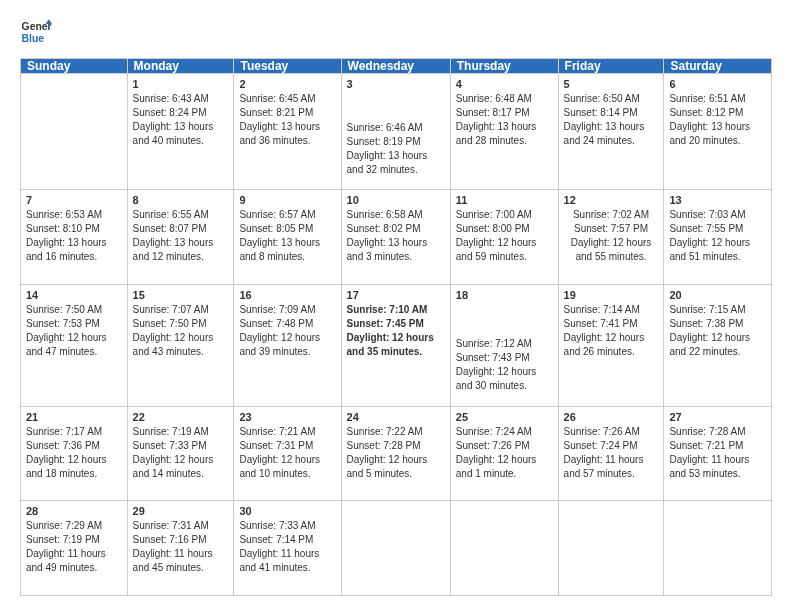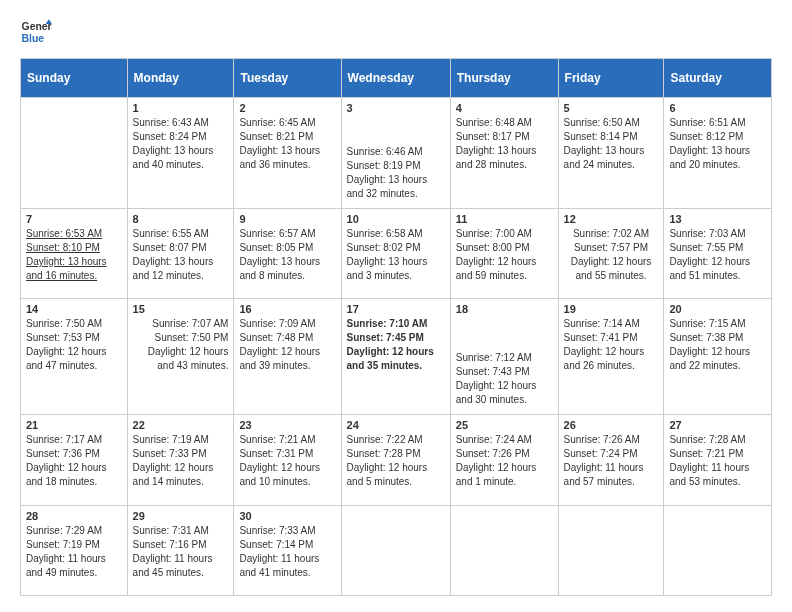--- a/index.html
+++ b/index.html
@@ -48,21 +48,21 @@
     .calendar-table {
       width: 100%;
       border-collapse: collapse;
       flex: 1;
     }
     .calendar-table th {
       background-color: #2a6ebb;
       color: #fff;
       font-size: 12px;
       font-weight: bold;
-      padding: 12px 6px;
+      padding: 0 6px;
       text-align: left;
       border: 1px solid #ccc;
     }
     .calendar-table td {
       border: 1px solid #ccc;
       vertical-align: top;
       padding: 4px 5px;
       font-size: 9.5px;
       color: #333;
       width: 113px;
@@ -156,21 +156,21 @@
             <span class="day-number">6</span>
             <div class="day-info" style="white-space: pre-line;">Sunrise: 6:51 AM
 Sunset: 8:12 PM
 Daylight: 13 hours
 and 20 minutes.</div>
           </td>
         </tr>
         <tr>
           <td>
             <span class="day-number">7</span>
-            <div class="day-info" style="white-space: pre-line; text-decoration: underline;">Sunrise: 6:53 AM
+            <div class="day-info" style="white-space: pre-line;">Sunrise: 6:53 AM
 Sunset: 8:10 PM
 Daylight: 13 hours
 and 16 minutes.</div>
           </td>
           <td>
             <span class="day-number">8</span>
             <div class="day-info" style="white-space: pre-line;">Sunrise: 6:55 AM
 Sunset: 8:07 PM
 Daylight: 13 hours
 and 12 minutes.</div>
@@ -214,21 +214,21 @@
         <tr>
           <td>
             <span class="day-number">14</span>
             <div class="day-info" style="white-space: pre-line;">Sunrise: 7:50 AM
 Sunset: 7:53 PM
 Daylight: 12 hours
 and 47 minutes.</div>
           </td>
           <td>
             <span class="day-number">15</span>
-            <div class="day-info" style="white-space: pre-line; text-align: right;">Sunrise: 7:07 AM
+            <div class="day-info" style="white-space: pre-line;">Sunrise: 7:07 AM
 Sunset: 7:50 PM
 Daylight: 12 hours
 and 43 minutes.</div>
           </td>
           <td>
             <span class="day-number">16</span>
             <div class="day-info" style="white-space: pre-line;">Sunrise: 7:09 AM
 Sunset: 7:48 PM
 Daylight: 12 hours
 and 39 minutes.</div>

